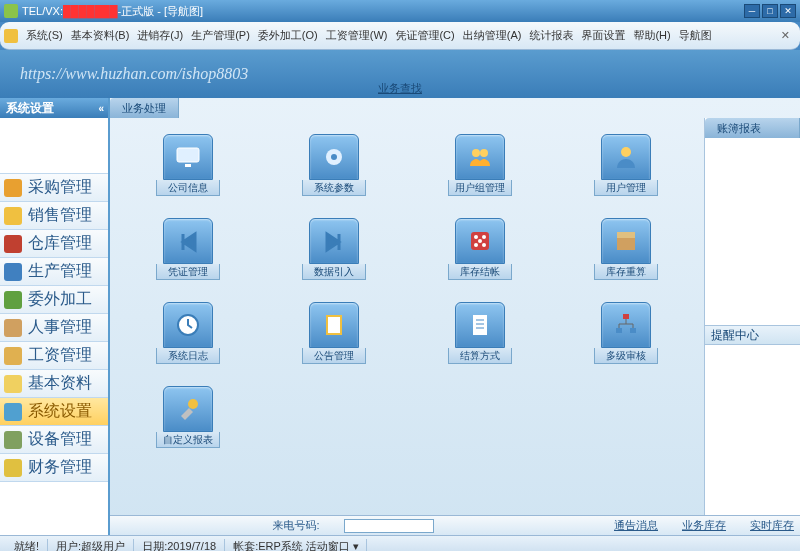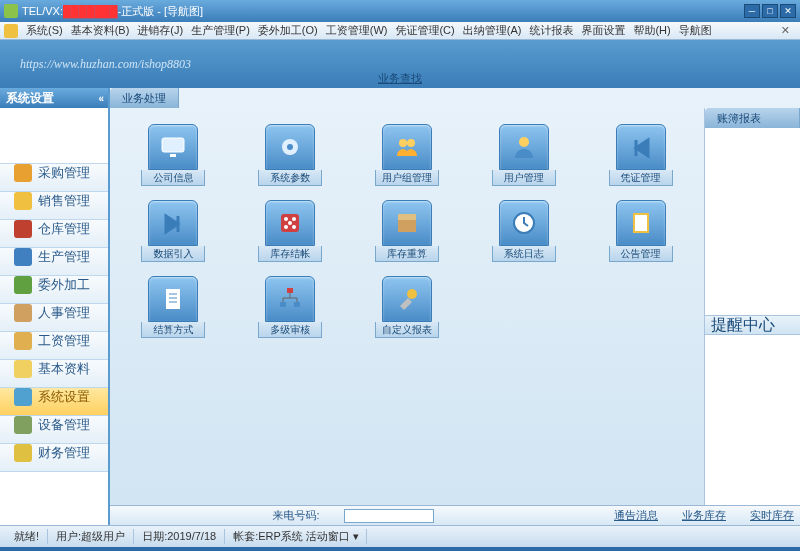--- a/index.html
+++ b/index.html
@@ -5,54 +5,54 @@
 * { margin: 0; padding: 0; box-sizing: border-box; font-family: "Microsoft YaHei", SimSun, sans-serif; }
 body { width: 800px; height: 551px; background: linear-gradient(#4a8cc7, #2d6ba8); overflow: hidden; }
 
 .titlebar { height: 22px; background: linear-gradient(#6aabde, #3a7db8); display: flex; align-items: center; padding: 0 4px; color: #fff; font-size: 11px; }
 .titlebar .app-icon { width: 14px; height: 14px; background: #8bc34a; border-radius: 2px; margin-right: 4px; }
 .titlebar .title { flex: 1; }
 .titlebar .redacted { color: #ff3333; font-weight: bold; }
 .win-btns { display: flex; gap: 2px; }
 .win-btns span { width: 16px; height: 14px; background: #2d6ba8; border: 1px solid #1a4a78; display: flex; align-items: center; justify-content: center; font-size: 9px; color: #fff; cursor: pointer; }
 
-.menubar { height: 18px; background: linear-gradient(#f5f9fc, #d8e8f5); border-bottom: 1px solid #9ab8d6; display: flex; align-items: center; padding: 0 4px; font-size: 11px; color: #333; }
+.menubar { height: 28px; background: linear-gradient(#f5f9fc, #d8e8f5); border-bottom: 1px solid #9ab8d6; display: flex; align-items: center; padding: 0 4px; font-size: 11px; color: #333; border-radius: 9px; }
 .menubar .menu-icon { width: 14px; height: 14px; background: #f0c040; border-radius: 2px; margin-right: 4px; }
 .menubar span { padding: 0 4px; cursor: pointer; }
 .menubar .close-x { margin-left: auto; padding: 0 6px; color: #666; }
 
 .banner { height: 48px; background: linear-gradient(#5a9ccf, #3a7db8); display: flex; align-items: center; padding-left: 20px; position: relative; }
-.banner .url { font-size: 12px; color: #d0e5f5; font-style: italic; font-family: Georgia, serif; }
+.banner .url { font-size: 16px; color: #d0e5f5; font-style: italic; font-family: Georgia, serif; }
 .banner .link-center { position: absolute; left: 50%; transform: translateX(-50%); bottom: 2px; color: #1a4a78; font-size: 11px; text-decoration: underline; }
 
 .content { display: flex; height: 437px; }
 
 .sidebar { width: 110px; background: #fff; border-right: 2px solid #5a9ccf; display: flex; flex-direction: column; }
 .sidebar-header { height: 20px; background: linear-gradient(#6aabde, #3a7db8); color: #fff; font-size: 12px; font-weight: bold; display: flex; align-items: center; padding-left: 6px; position: relative; }
 .sidebar-header .arrow { position: absolute; right: 4px; font-size: 10px; }
 .sidebar-blank { height: 56px; background: #fff; border-bottom: 1px solid #c0d8ee; }
-.sidebar-item { height: 28px; background: linear-gradient(#f8fbfd, #e4eff8); border-bottom: 1px solid #c0d8ee; display: flex; align-items: flex-start; padding-left: 14px; font-size: 13px; color: #2a5a8a; cursor: pointer; }
+.sidebar-item { height: 28px; background: linear-gradient(#f8fbfd, #e4eff8); border-bottom: 1px solid #c0d8ee; display: flex; align-items: center; padding-left: 4px; font-size: 16px; color: #2a5a8a; cursor: pointer; }
 .sidebar-item.active { background: linear-gradient(#ffe8a0, #ffd060); color: #8a5a00; }
 .sidebar-item .s-icon { width: 18px; height: 18px; margin-right: 6px; border-radius: 3px; }
 
 .main { flex: 1; background: linear-gradient(#e8f2fa, #d0e4f2); display: flex; flex-direction: column; }
 .section-tabs { height: 20px; display: flex; font-size: 11px; }
 .section-tab { padding: 2px 12px; background: linear-gradient(#b8d4ec, #8ab4d8); border-right: 1px solid #7aa8cc; color: #1a4a78; display: flex; align-items: center; }
 .section-tab.left { border-top-left-radius: 4px; }
 
 .grid-wrap { flex: 1; display: flex; }
-.grid { flex: 1; padding: 16px 20px; display: grid; grid-template-columns: repeat(5, 1fr); grid-auto-rows: 72px; gap: 4px 30px; align-content: start; }
+.grid { flex: 1; padding: 16px 20px; display: grid; grid-template-columns: repeat(4, 1fr); grid-auto-rows: 72px; gap: 12px 30px; align-content: start; }
 .tile { display: flex; flex-direction: column; align-items: center; cursor: pointer; }
 .tile-icon { width: 50px; height: 46px; background: linear-gradient(#8ec5f0, #4a8cc7); border: 1px solid #3a7db8; border-radius: 6px 6px 0 0; display: flex; align-items: center; justify-content: center; box-shadow: inset 0 1px 2px rgba(255,255,255,.5); }
 .tile-icon svg { width: 30px; height: 30px; }
 .tile-label { width: 64px; height: 16px; background: linear-gradient(#d8e8f5, #b8d4ec); border: 1px solid #7aa8cc; border-top: none; font-size: 10px; color: #1a4a78; display: flex; align-items: center; justify-content: center; }
 
 .right-panel { width: 96px; background: #fff; border-left: 1px solid #a8c4de; display: flex; flex-direction: column; }
 .right-top { flex: 1.1; }
-.right-header { height: 20px; background: linear-gradient(#e8f2fa, #d0e4f2); border-bottom: 1px solid #a8c4de; border-top: 1px solid #a8c4de; font-size: 16px; color: #1a4a78; display: flex; align-items: center; padding-left: 6px; }
+.right-header { height: 20px; background: linear-gradient(#e8f2fa, #d0e4f2); border-bottom: 1px solid #a8c4de; border-top: 1px solid #a8c4de; font-size: 12px; color: #1a4a78; display: flex; align-items: center; padding-left: 6px; }
 .right-bottom { flex: 1; }
 
 .bottombar { height: 20px; background: linear-gradient(#f5f9fc, #d8e8f5); border-top: 1px solid #9ab8d6; display: flex; align-items: center; font-size: 11px; color: #2a5a8a; padding: 0 6px; gap: 24px; }
 .bottombar input { width: 90px; height: 14px; border: 1px solid #7aa8cc; font-size: 10px; }
 .bottombar .spacer { flex: 1; }
 .bottombar .link { text-decoration: underline; cursor: pointer; }
 
 .statusbar { height: 22px; background: linear-gradient(#e8f2fa, #c8dcee); border-top: 1px solid #9ab8d6; display: flex; align-items: center; font-size: 11px; color: #333; padding: 0 6px; }
 .statusbar span { border-right: 1px solid #a8c4de; padding: 0 8px; }
 </style>

